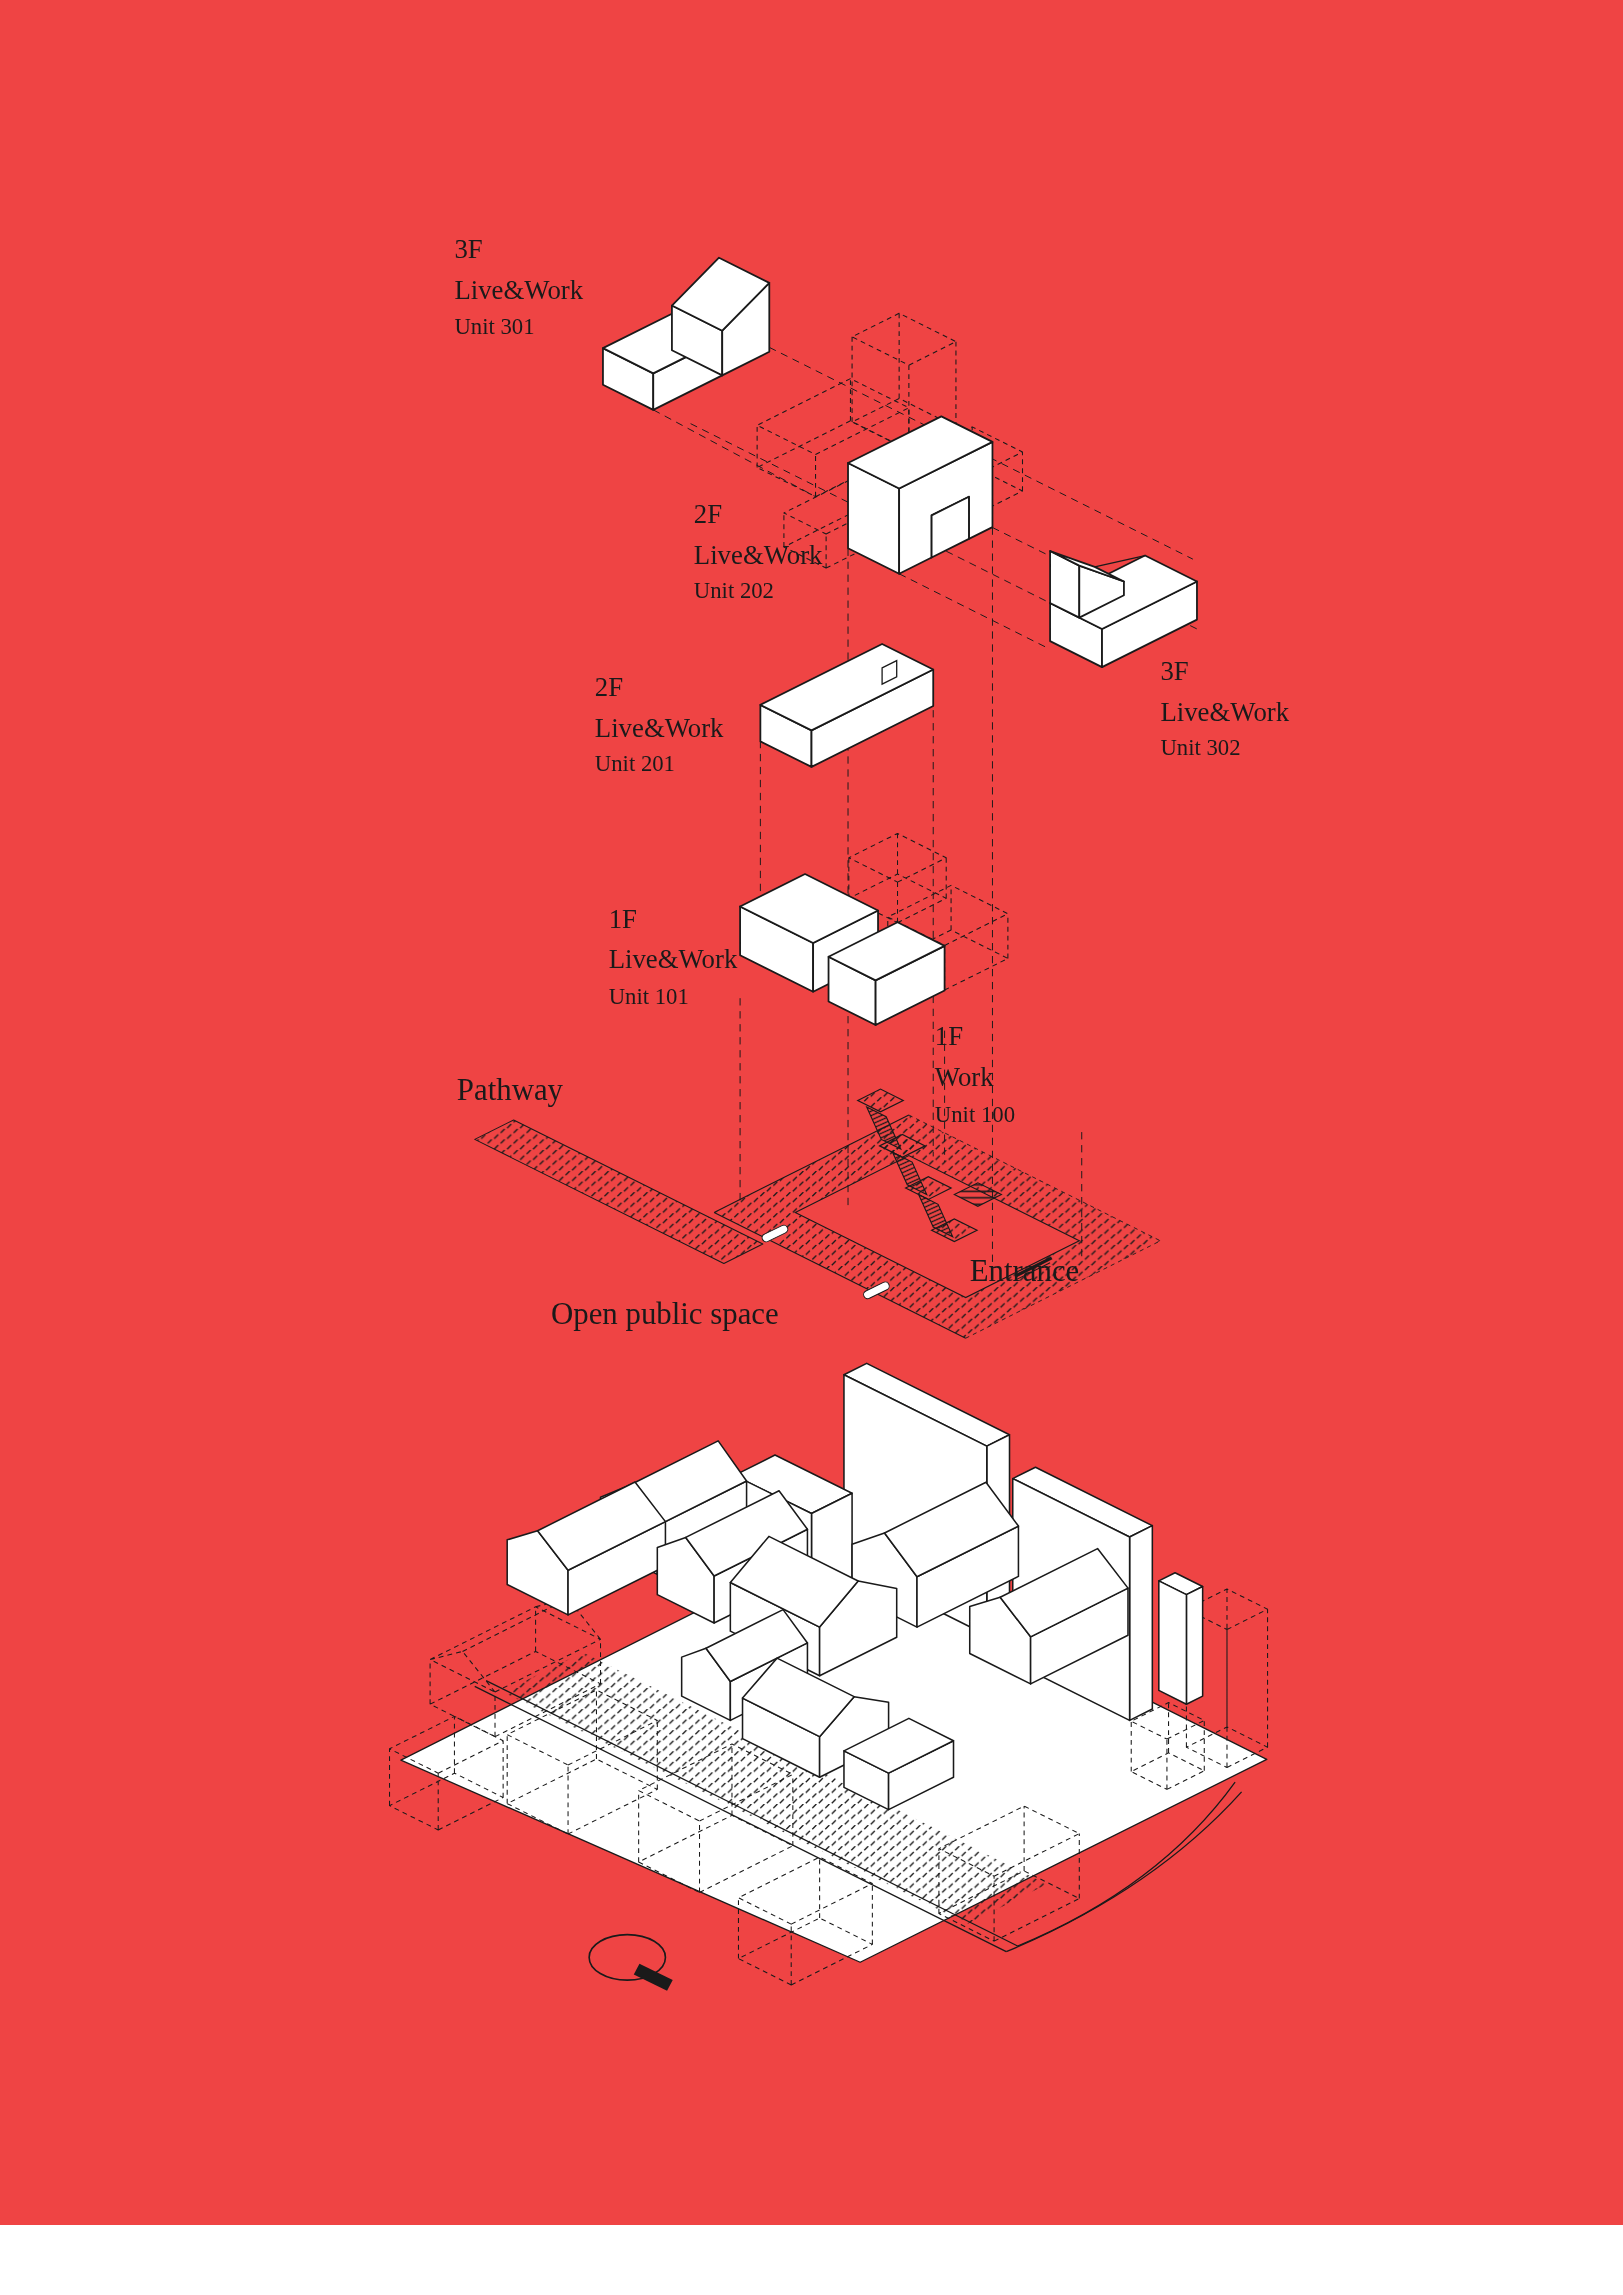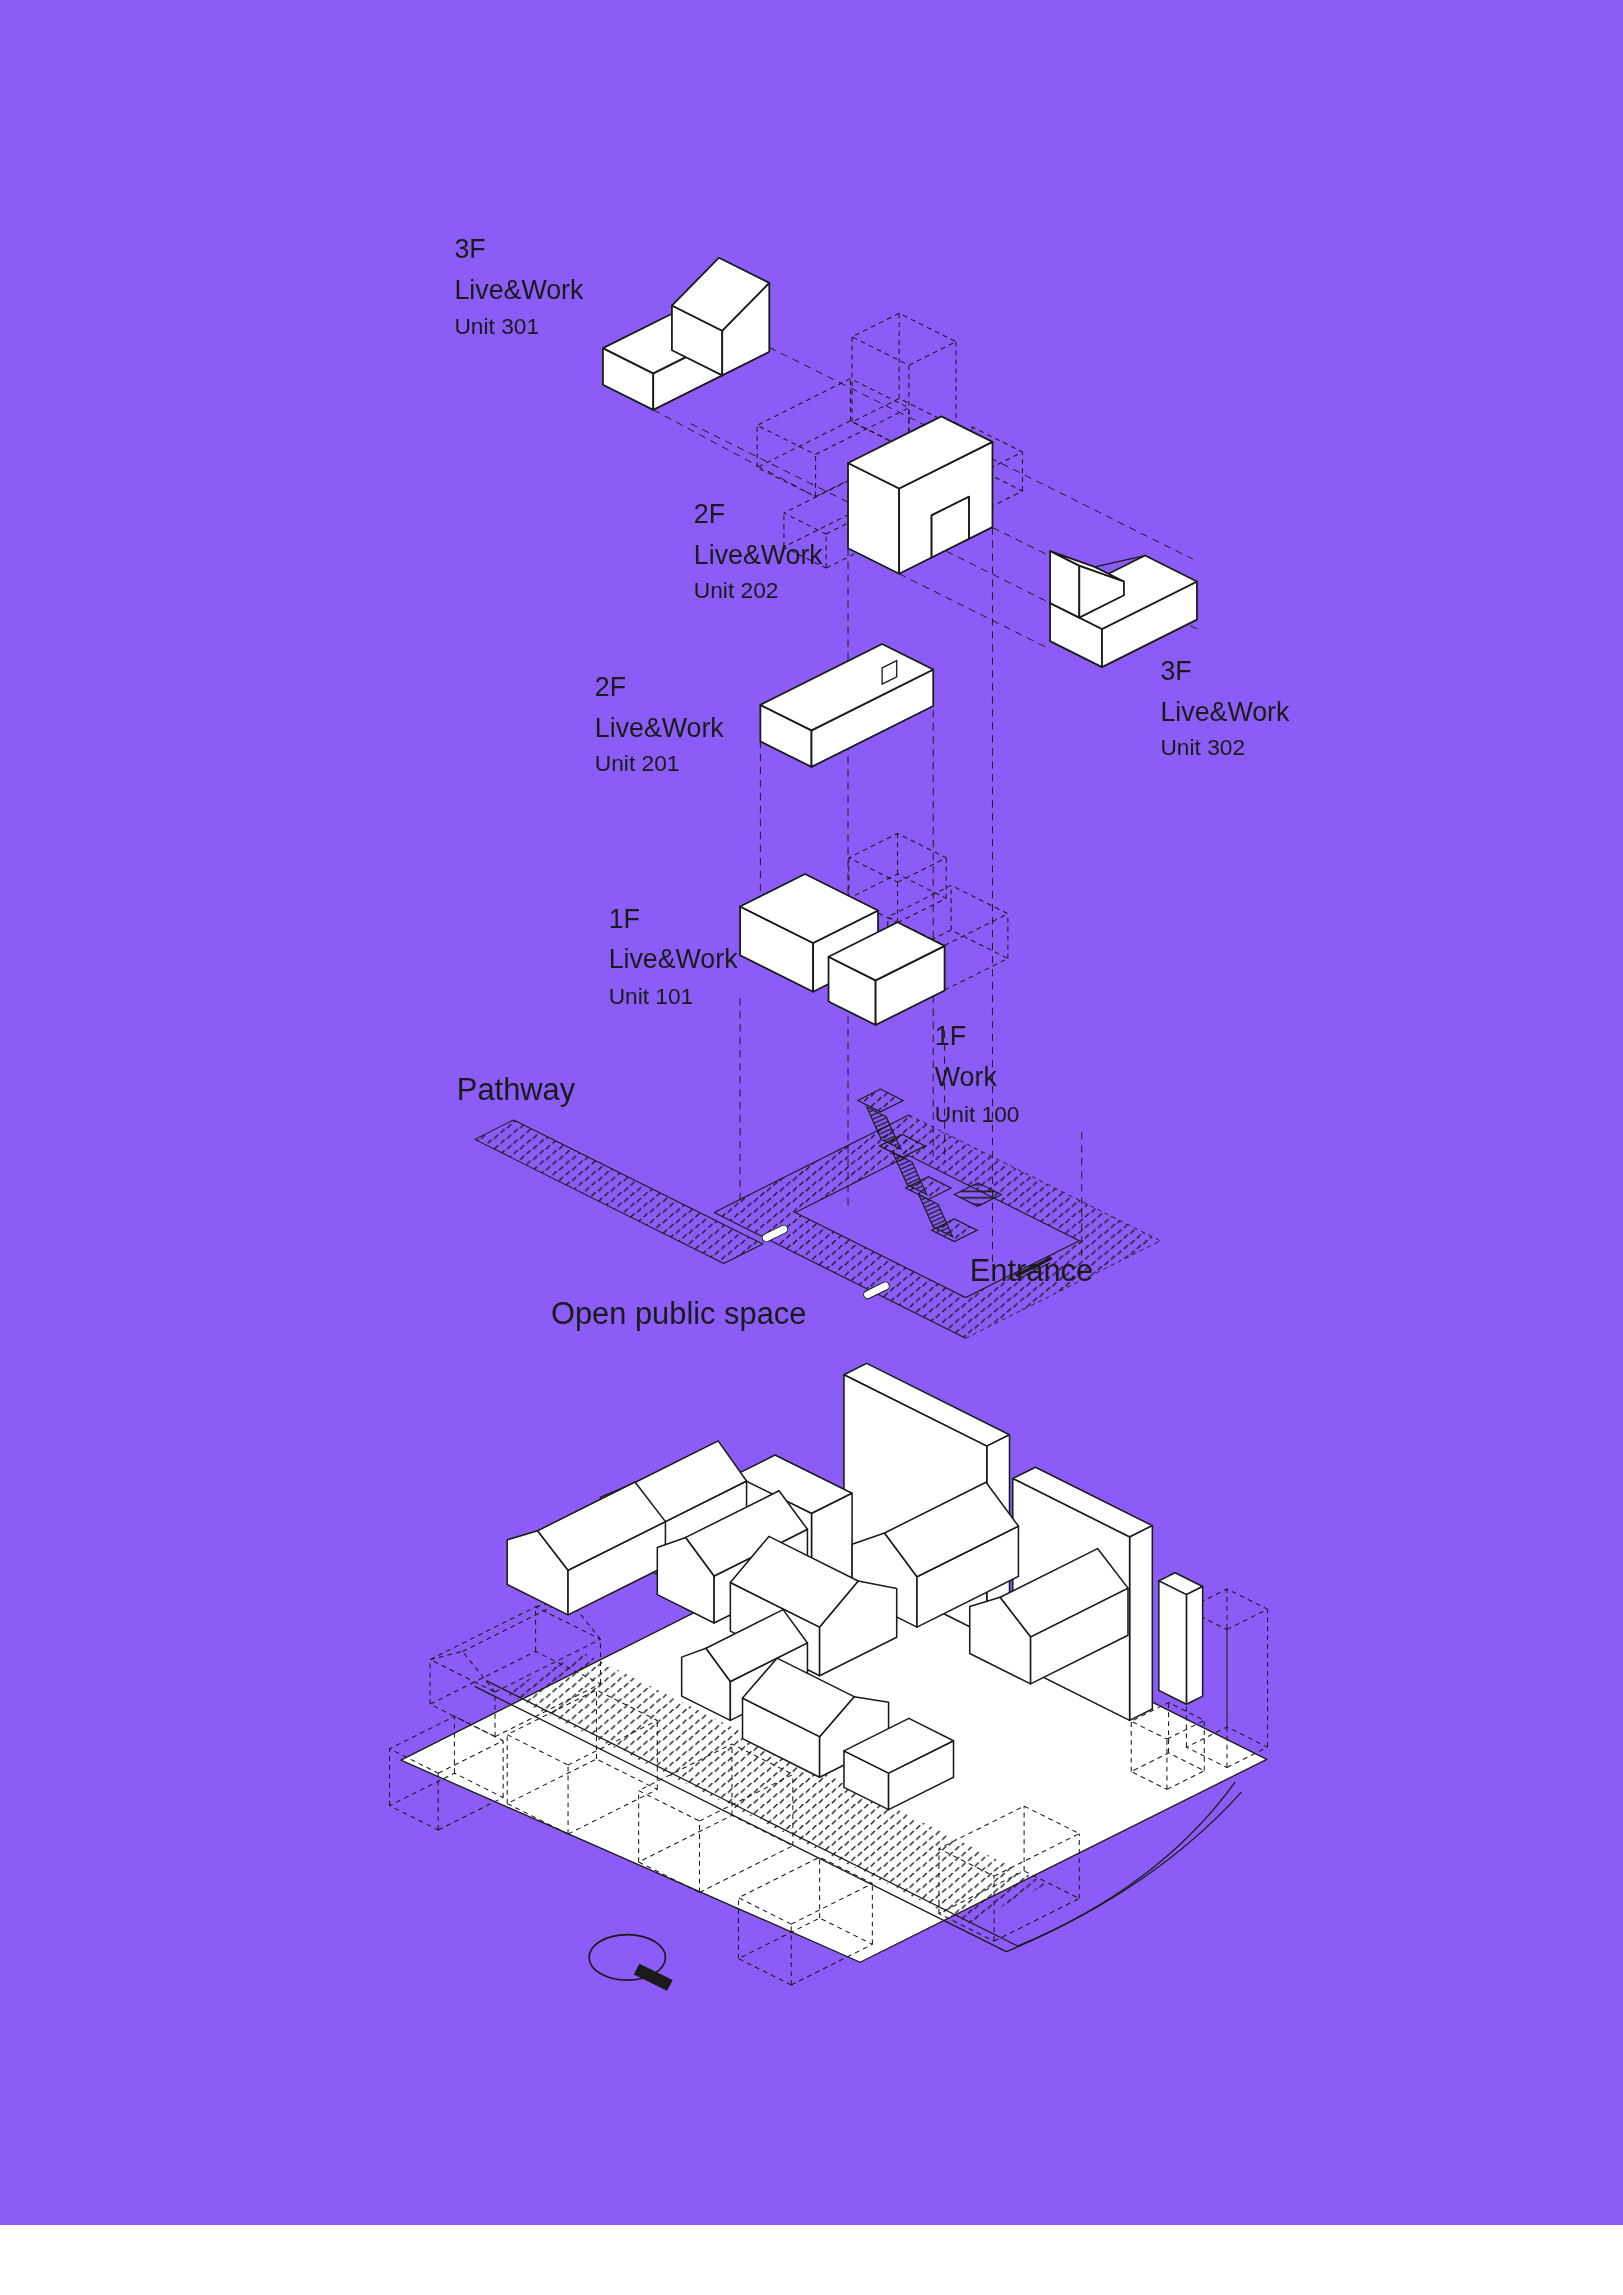--- a/index.html
+++ b/index.html
@@ -1,16 +1,16 @@
 <!DOCTYPE html>
 <html style="font-size:13px"><head>
 <meta charset="utf-8">
 <style>
   html,body{margin:0;padding:0;background:#fff;}
-  .page{position:relative;width:1623px;height:2225px;background:#8b5cf6;font-family:Liberation Sans, sans-serif;}
+  .page{position:relative;width:1623px;height:2225px;background:#ef4444;font-family:Liberation Serif, serif;}
   svg{position:absolute;left:0;top:0;}
   .solid{fill:#ffffff;stroke:#1a1a1a;stroke-width:2.2;stroke-linejoin:round;}
   .ghost{fill:none;stroke:#1a1a1a;stroke-width:1.3;stroke-dasharray:6 5;stroke-linejoin:round;}
   .proj{fill:none;stroke:#1a1a1a;stroke-width:1.2;stroke-dasharray:9 7;}
   .projfine{fill:none;stroke:#1a1a1a;stroke-width:1.1;stroke-dasharray:5 5;}
   .hatch{fill:url(#dots);stroke:#1a1a1a;stroke-width:1.3;stroke-linejoin:round;}
   .hatchnostroke{fill:url(#dots);stroke:none;}
   .stair{fill:url(#treads);stroke:#1a1a1a;stroke-width:1.4;}
   .mat{fill:url(#stripes);stroke:#1a1a1a;stroke-width:1.4;}
   .land{fill:url(#dots);stroke:#1a1a1a;stroke-width:1.5;}

